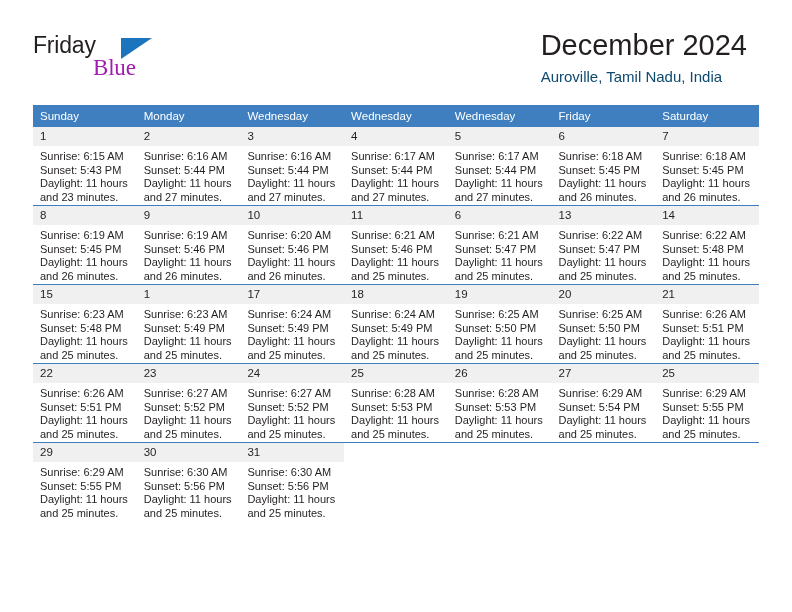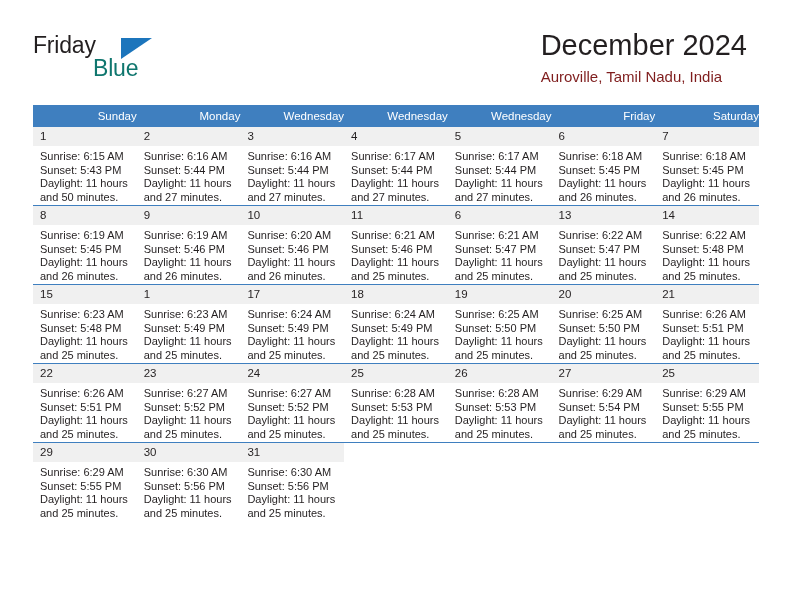--- a/index.html
+++ b/index.html
@@ -53,37 +53,37 @@
     height: 0;
     border-left: 31px solid #1c75bc;
     border-bottom: 21px solid transparent;
   }
   .logo-blue {
     position: absolute;
     left: 60px;
     top: 23px;
     font-size: 23px;
     letter-spacing: -0.2px;
-    color: #0f766e;
-    font-family: Liberation Sans, sans-serif;
+    color: #a21caf;
+    font-family: Liberation Serif, serif;
   }
   .title-wrap {
     position: absolute;
     right: 12px;
     top: 0;
   }
   .cal-title {
     font-size: 29px;
     color: #231f20;
     line-height: 34px;
     white-space: nowrap;
   }
   .cal-subtitle {
     font-size: 15px;
-    color: #7f1d1d;
+    color: #0c4a6e;
     line-height: 22px;
     margin-top: 4px;
     white-space: nowrap;
   }
 
   
   .calendar {
     position: absolute;
     left: 33px;
     top: 105px;
@@ -91,21 +91,21 @@
     border-collapse: collapse;
     table-layout: fixed;
   }
   .calendar col { width: 103.71px; }
 
   .dow-row th {
     background: #3f7fbf;
     color: #ffffff;
     font-size: 11.5px;
     font-weight: normal;
-    text-align: right;
+    text-align: left;
     padding: 5px 0 5px 7px;
     height: 10px;
     border: none;
   }
 
   .week-row td {
     vertical-align: top;
     padding: 0;
     border: none;
     border-top: 1px solid #3f7fbf;
@@ -175,21 +175,21 @@
     </thead>
     <tbody>
 
       <tr class="week-row first">
         <td>
           <div class="daynum">1</div>
           <div class="dayinfo">
             <div>Sunrise: 6:15 AM</div>
             <div>Sunset: 5:43 PM</div>
             <div>Daylight: 11 hours</div>
-            <div>and 50 minutes.</div>
+            <div>and 23 minutes.</div>
           </div>
         </td>
         <td>
           <div class="daynum">2</div>
           <div class="dayinfo">
             <div>Sunrise: 6:16 AM</div>
             <div>Sunset: 5:44 PM</div>
             <div>Daylight: 11 hours</div>
             <div>and 27 minutes.</div>
           </div>

